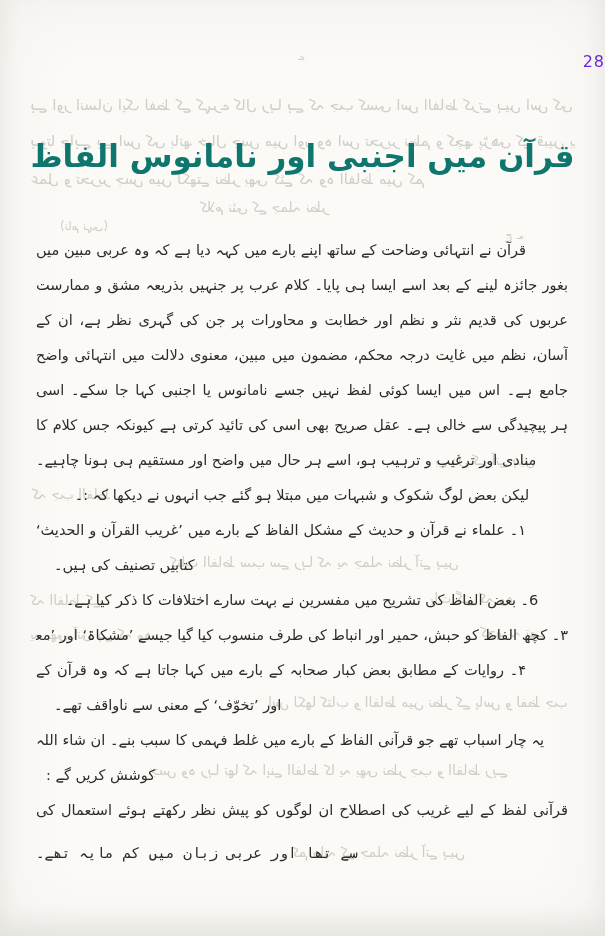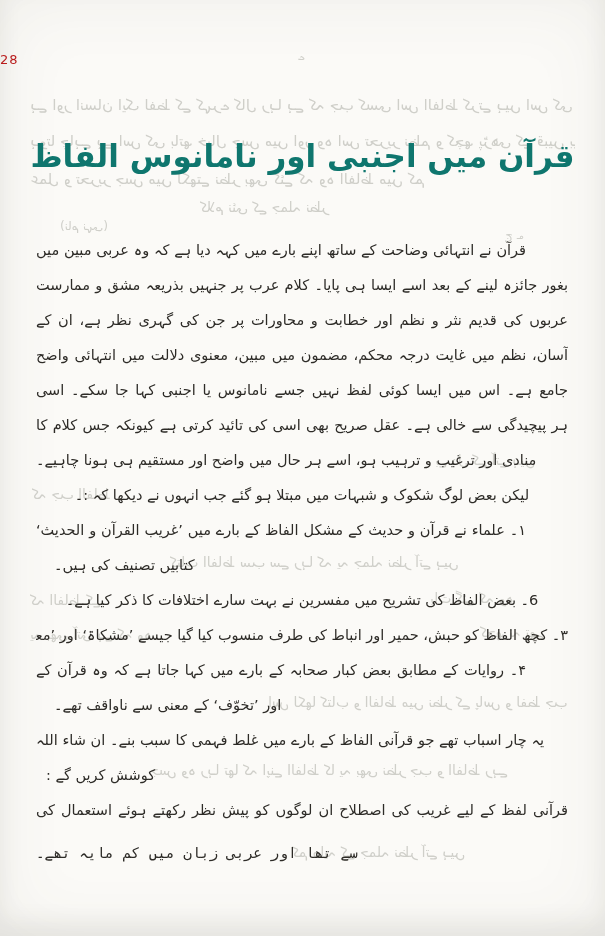--- a/index.html
+++ b/index.html
@@ -8,21 +8,21 @@
     width:605px;height:936px;
     margin:0 auto;
     background:#fbfaf7;
     overflow:hidden;
     font-family:"DejaVu Sans",sans-serif;
     box-shadow:inset 0 0 70px rgba(90,85,70,.07), inset 0 -14px 22px rgba(60,60,55,.08);
   }
   
   .page-number{
     position:absolute;top:52px;left:0;width:100%;
-    text-align:left;font-size:13px;color:#b91c1c;letter-spacing:1px;
+    text-align:right;font-size:16px;color:#6d28d9;letter-spacing:1px;
   }
   
   .heading{
     position:absolute;top:138px;left:0;width:100%;
     text-align:center;direction:rtl;
     font-size:31px;font-weight:bold;color:#0f766e;
     z-index:3;
   }
   
   .body-col{

